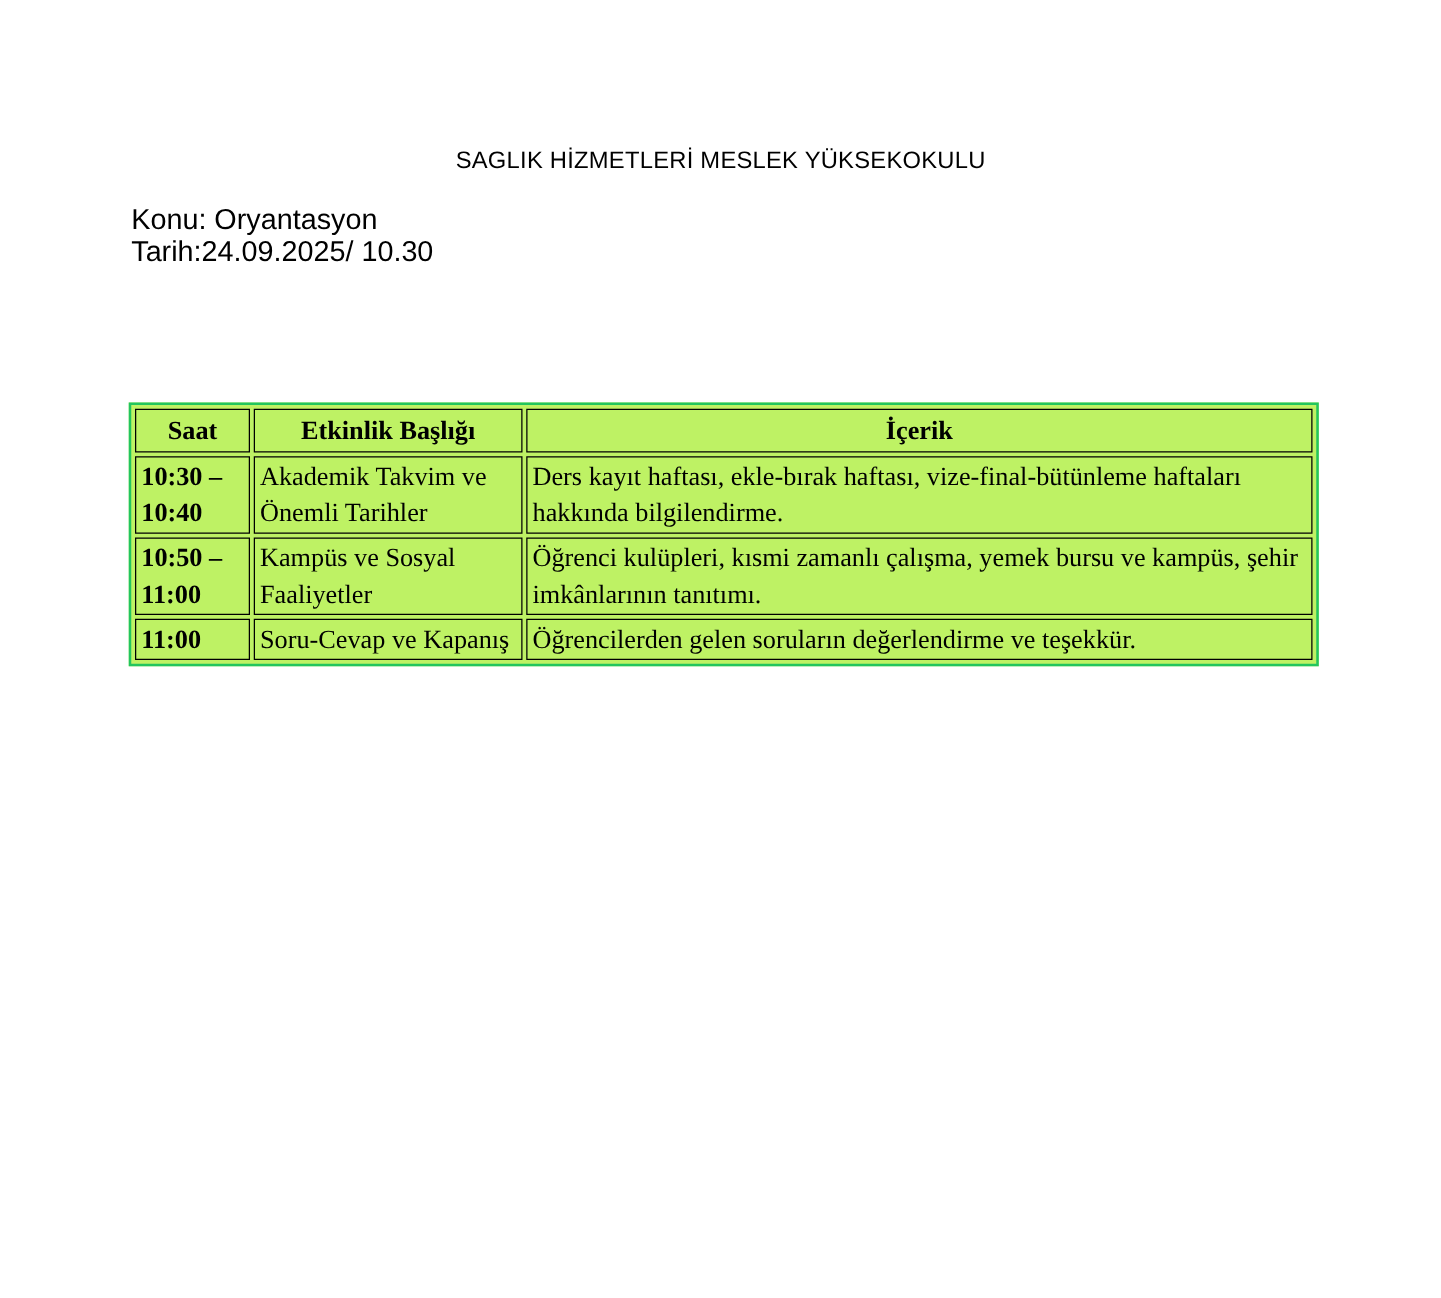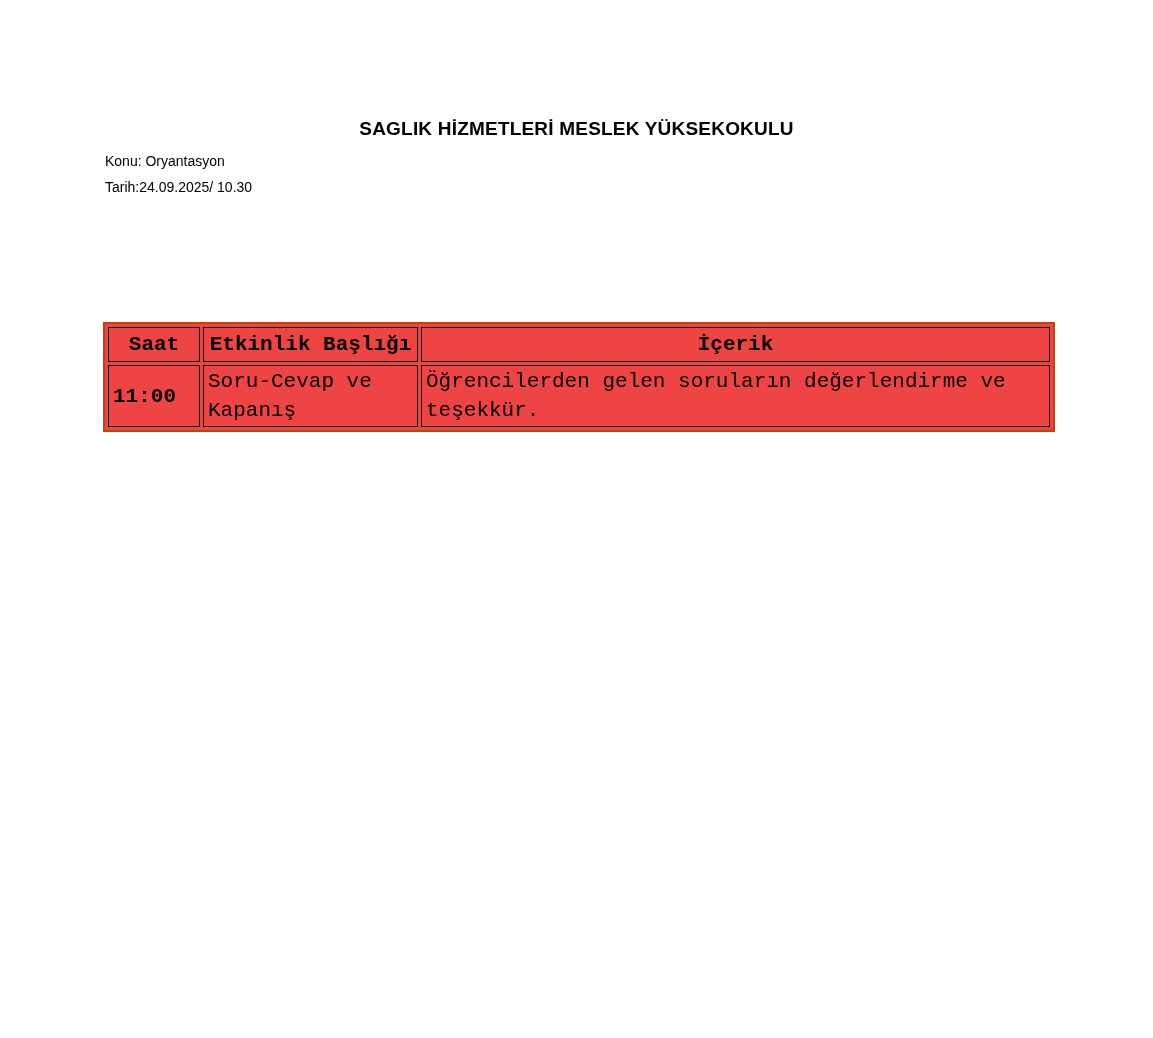--- a/index.html
+++ b/index.html
@@ -17,51 +17,51 @@
     inset: 0;
     background: #ffffff;
   }
   .doc-title {
     position: absolute;
     top: 118px;
     left: 0;
     width: 100%;
     text-align: center;
     font-size: 19px;
-    font-weight: 700;
+    font-weight: 400;
     letter-spacing: 0.2px;
   }
   .meta-block {
     position: absolute;
-    top: 148px;
+    top: 162px;
     left: 105px;
-    font-size: 14px;
+    font-size: 23px;
     line-height: 26px;
   }
   .intro-par {
     position: absolute;
     top: 226px;
     left: 105px;
     width: 945px;
     font-size: 17px;
     line-height: 28px;
     text-align: justify;
     text-indent: 63px;
   }
   table.schedule {
     position: absolute;
     top: 322px;
     left: 103px;
     width: 952px;
-    border: 2px solid #c2410c;
+    border: 2px solid #22c55e;
     border-collapse: separate;
     border-spacing: 3px;
     table-layout: fixed;
-    background: #ef4444;
-    font-family: Liberation Mono, monospace;
+    background: #bef264;
+    font-family: Liberation Serif, serif;
   }
   table.schedule th,
   table.schedule td {
     border: 1px solid #000000;
     vertical-align: middle;
     font-size: 21px;
     line-height: 29px;
     padding: 1px 4px;
     overflow: hidden;
   }
@@ -103,20 +103,30 @@
     </colgroup>
     <thead>
       <tr>
         <th>Saat</th>
         <th>Etkinlik Başlığı</th>
         <th>İçerik</th>
       </tr>
     </thead>
     <tbody>
       <tr>
+        <td class="saat-cell">10:30 – 10:40</td>
+        <td class="etkinlik-cell">Akademik Takvim ve Önemli Tarihler</td>
+        <td class="icerik-cell">Ders kayıt haftası, ekle-bırak haftası, vize-final-bütünleme haftaları hakkında bilgilendirme.</td>
+      </tr>
+      <tr>
+        <td class="saat-cell">10:50 – 11:00</td>
+        <td class="etkinlik-cell">Kampüs ve Sosyal Faaliyetler</td>
+        <td class="icerik-cell">Öğrenci kulüpleri, kısmi zamanlı çalışma, yemek bursu ve kampüs, şehir imkânlarının tanıtımı.</td>
+      </tr>
+      <tr>
         <td class="saat-cell">11:00</td>
         <td class="etkinlik-cell">Soru-Cevap ve Kapanış</td>
         <td class="icerik-cell">Öğrencilerden gelen soruların değerlendirme ve teşekkür.</td>
       </tr>
     </tbody>
   </table>
 
 </div>
 
 </body></html>

